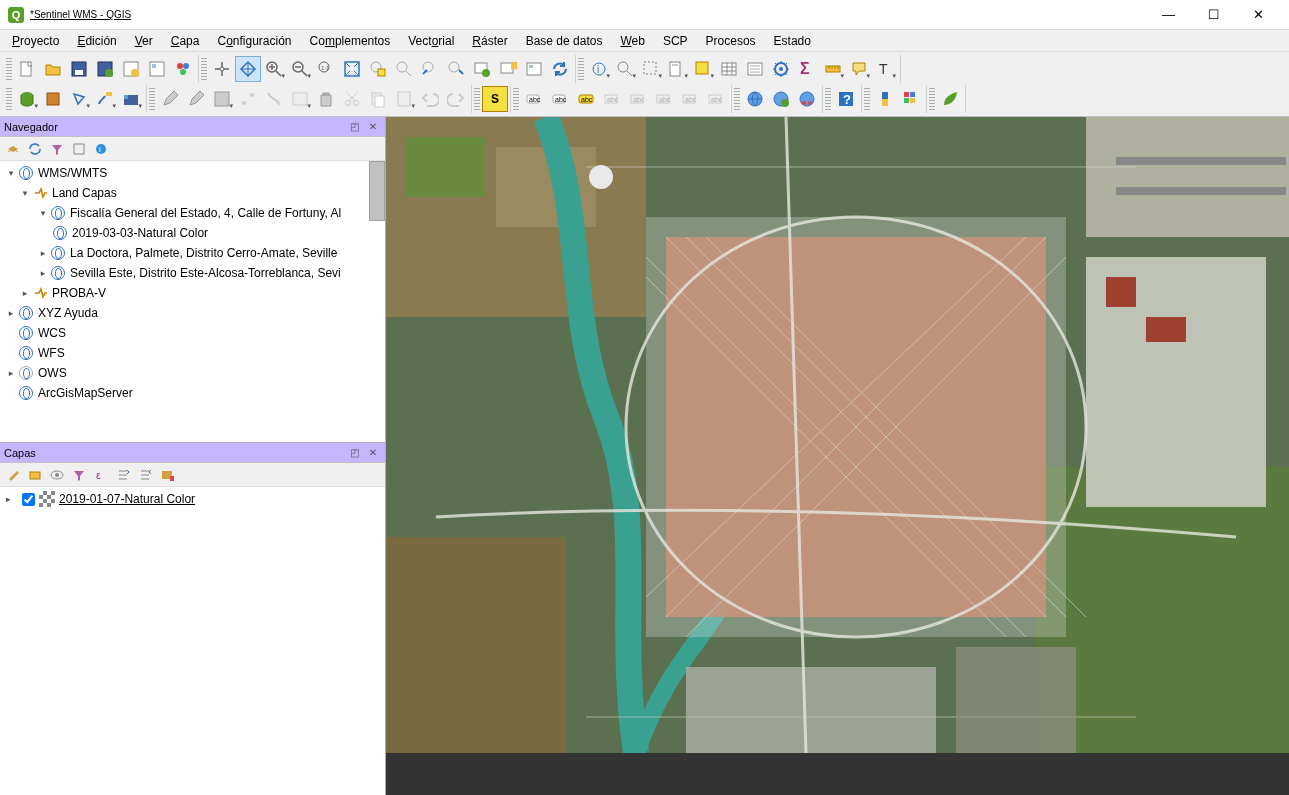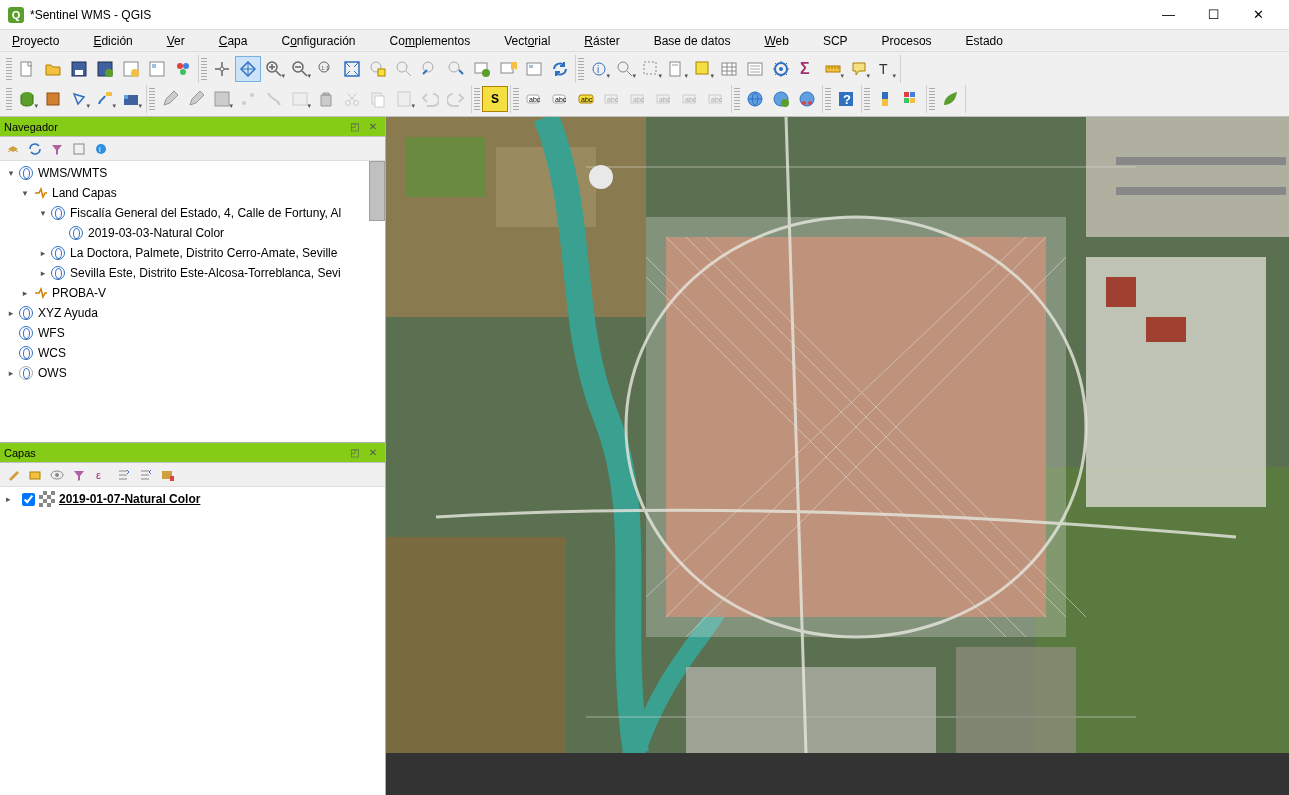--- a/index.html
+++ b/index.html
@@ -1,58 +1,58 @@
 <!DOCTYPE html>
 <html><head>
 <meta charset="utf-8">
 <style>
 * { box-sizing: border-box; margin: 0; padding: 0; font-family: "Segoe UI", Tahoma, sans-serif; }
 body { background: #f0f0f0; width: 1289px; height: 795px; overflow: hidden; font-size: 12px; color: #000; }
 
 .titlebar { height: 30px; background: #fff; display: flex; align-items: center; padding: 0 8px; border-bottom: 1px solid #ddd; }
 .titlebar .qgis-logo { width: 16px; height: 16px; background: #5a9e2c; border-radius: 3px; margin-right: 6px; display:flex;align-items:center;justify-content:center;color:#fff;font-weight:bold;font-size:11px;}
-.titlebar .title { flex: 1; font-size: 12px; }
+.titlebar .title { flex: 1; font-size: 10px; text-decoration: underline; }
 .titlebar .win-controls { display: flex; gap: 0; }
 .titlebar .win-btn { width: 45px; height: 30px; display: flex; align-items: center; justify-content: center; font-size: 13px; cursor: default; }
 
-.menubar { height: 22px; background: #f0f0f0; display: flex; align-items: center; padding: 0 4px; gap: 18px; border-bottom: 1px solid #ddd;}
+.menubar { height: 22px; background: #f0f0f0; display: flex; align-items: center; padding: 0 4px; gap: 2px; border-bottom: 1px solid #ddd;}
 .menubar .menu-item { padding: 2px 8px; font-size: 12px; cursor: default; }
 .menubar .mn { text-decoration: underline; }
 
 .toolbars { background: #f0f0f0; padding: 2px 4px; border-bottom: 1px solid #c0c0c0; }
 .toolbar-row { display: flex; align-items: center; flex-wrap: nowrap; height: 30px; gap: 0; }
 .tb-group { display: flex; align-items: center; padding: 0 2px; border-right: 1px solid #d0d0d0; height: 28px; }
 .handle { width: 6px; height: 22px; background: repeating-linear-gradient(#aaa,#aaa 1px,transparent 1px,transparent 3px); margin-right: 2px; }
 .tb-btn { width: 26px; height: 26px; display: flex; align-items: center; justify-content: center; border: 1px solid transparent; cursor: default; position:relative; }
 .tb-btn svg { width: 18px; height: 18px; }
 .drop::after{content:"▾";font-size:7px;position:absolute;right:1px;bottom:1px;color:#555;}
 
 .main { display: flex; height: 694px; }
 .left-panels { width: 386px; display: flex; flex-direction: column; border-right: 1px solid #b0b0b0; background: #fff; }
 .panel { display: flex; flex-direction: column; border-bottom: 1px solid #b0b0b0; }
-.panel-header { height: 20px; background: #84cc16; display: flex; align-items: center; padding: 0 4px; font-size: 11px; border-bottom: 1px solid #c0c0c0; }
+.panel-header { height: 20px; background: #c4b5fd; display: flex; align-items: center; padding: 0 4px; font-size: 11px; border-bottom: 1px solid #c0c0c0; }
 .panel-header .ph-title { flex: 1; }
 .panel-header .ph-btn { width: 16px; height: 16px; display: flex; align-items: center; justify-content: center; font-size: 10px; cursor: default; margin-left: 2px; color:#555;}
 .panel-toolbar { height: 24px; background: #f0f0f0; display: flex; align-items: center; padding: 0 2px; gap: 0; border-bottom: 1px solid #ddd;}
 .panel-toolbar .pt-btn { width: 22px; height: 22px; display:flex;align-items:center;justify-content:center; }
 .panel-toolbar .pt-btn svg{width:14px;height:14px;}
 
 .tree { flex: 1; overflow-y: auto; overflow-x: hidden; padding: 2px 0; font-size: 12px; background:#fff; position:relative;}
 .tree-scroll-thumb{position:absolute;right:0;top:0;width:16px;height:60px;background:#c0c0c0;border:1px solid #a0a0a0;}
 .tree-row { display: flex; align-items: center; height: 20px; padding-left: 4px; cursor: default; white-space: nowrap; }
 .tree-row .tri { width: 14px; text-align: center; font-size: 9px; color: #555; }
 .tree-row .icon { width: 16px; height: 16px; margin-right: 4px; display:flex;align-items:center;justify-content:center;}
-.indent1{padding-left:18px;} .indent2{padding-left:36px;} .indent3{padding-left:54px;}
+.indent1{padding-left:18px;} .indent2{padding-left:36px;} .indent3{padding-left:38px;}
 
 .layers-body{flex:1;background:#fff;padding:2px;}
 .layer-row{display:flex;align-items:center;height:20px;gap:4px;padding-left:4px;}
 .layer-row .tri{width:12px;font-size:9px;color:#555;}
 .layer-row input[type=checkbox]{width:13px;height:13px;}
 .layer-row .licon{width:16px;height:16px;background:repeating-conic-gradient(#888 0 25%,#fff 0 50%) 0 0/8px 8px;}
-.layer-row .lname{font-weight:bold;text-decoration:underline;text-align:right;}
+.layer-row .lname{font-weight:normal;text-decoration:underline;text-align:right;}
 
 .map-canvas { flex: 1; position: relative; background: #333; overflow:hidden;}
 .map-img{position:absolute;inset:0;}
 .globe{width:14px;height:14px;border:1.5px solid #3070c0;border-radius:50%;position:relative;}
 .globe::after{content:"";position:absolute;left:3px;top:1px;width:5px;height:9px;border:1px solid #3070c0;border-radius:50%;}
 </style>
 </head>
 <body>
 
 <div class="titlebar">
@@ -602,35 +602,42 @@
             <span class="icon">
               <span class="globe"></span>
             </span>
             <span>XYZ Ayuda</span>
           </div>
         <div class="tree-row">
             <span class="tri"></span>
             <span class="icon">
               <span class="globe"></span>
             </span>
-            <span>WFS</span>
+            <span>WCS</span>
           </div>
         <div class="tree-row">
             <span class="tri"></span>
             <span class="icon">
               <span class="globe"></span>
             </span>
-            <span>WCS</span>
+            <span>WFS</span>
           </div>
         <div class="tree-row">
             <span class="tri">▸</span>
             <span class="icon">
               <span class="globe" style="border-color:#aaa"></span>
             </span>
             <span>OWS</span>
+          </div>
+        <div class="tree-row">
+            <span class="tri"></span>
+            <span class="icon">
+              <span class="globe"></span>
+            </span>
+            <span>ArcGisMapServer</span>
           </div>
       </div>
     </div>
 
     <div class="panel" style="flex:1;">
       <div class="panel-header">
         <span class="ph-title">Capas</span>
         <span class="ph-btn">◰</span>
         <span class="ph-btn">✕</span>
       </div>

